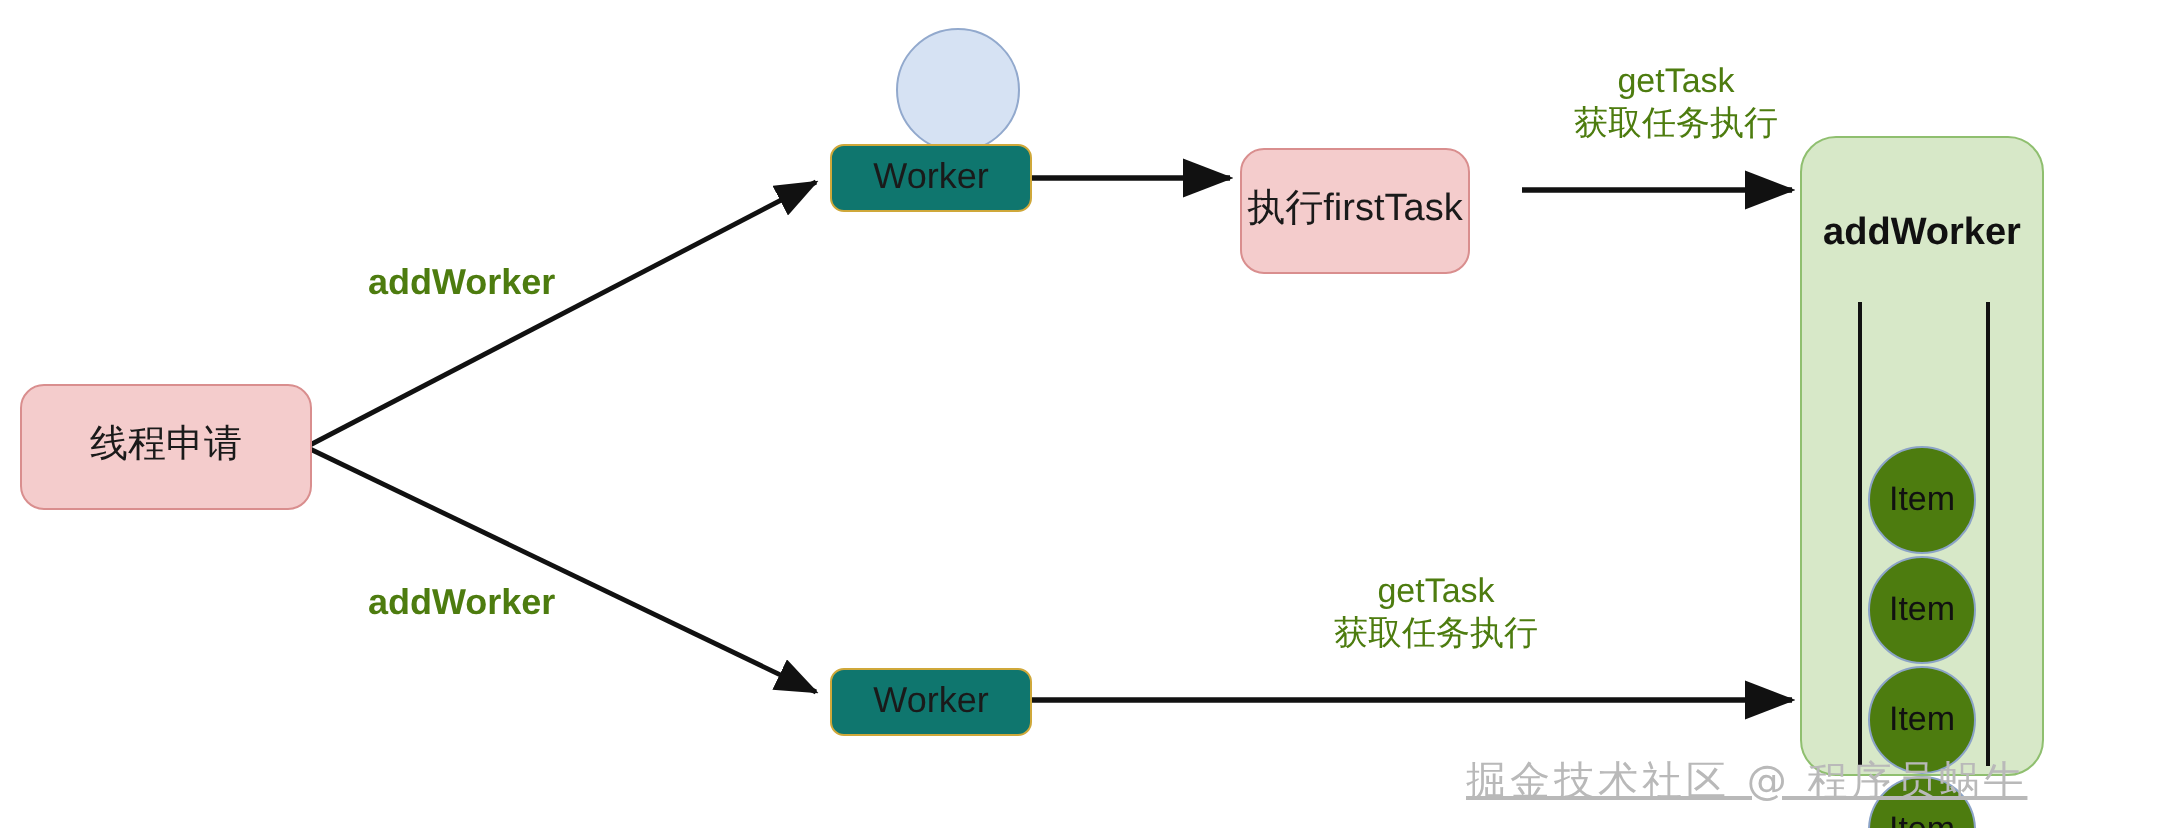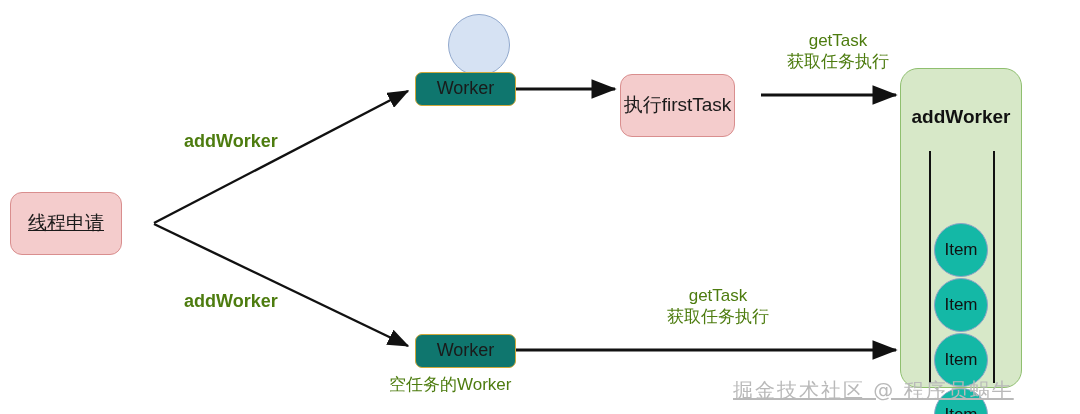--- a/index.html
+++ b/index.html
@@ -73,21 +73,21 @@
     top: 0;
     width: 0;
     border-left: 2.4px solid #111;
   }
 
   
   .circle {
     position: absolute;
     box-sizing: border-box;
     border-radius: 50%;
-    background: #14b8a6;
+    background: #4d7c0f;
     border: 1.4px solid #8ba3c7;
     display: flex;
     align-items: center;
     justify-content: center;
     font-size: 17px;
     color: #111;
   }
   .circle-firsttask {
     background: #d6e2f3;
     border-color: #92a9cd;
@@ -142,21 +142,21 @@
 
     <line x1="154" y1="224" x2="408" y2="346" stroke="#111111" stroke-width="2.4" marker-end="url(#arrowhead)"></line>
 
     <line x1="516" y1="89" x2="615" y2="89" stroke="#111111" stroke-width="2.8" marker-end="url(#arrowhead)"></line>
 
     <line x1="761" y1="95" x2="896" y2="95" stroke="#111111" stroke-width="2.8" marker-end="url(#arrowhead)"></line>
 
     <line x1="516" y1="350" x2="896" y2="350" stroke="#111111" stroke-width="2.8" marker-end="url(#arrowhead)"></line>
   </svg>
 
-  <div class="node box-pink" style="left:10px; top:192px; width:112px; height:63px;text-decoration:underline;">
+  <div class="node box-pink" style="left:10px; top:192px; width:146px; height:63px;">
     <span>线程申请</span>
   </div>
 
   <div class="label label-big" style="left:184px; top:130px;">addWorker</div>
 
   <div class="label label-big" style="left:184px; top:290px;">addWorker</div>
 
   <div class="circle circle-firsttask" style="left:448px; top:14px; width:62px; height:62px;"></div>
 
   <div class="node box-yellow" style="left:415px; top:72px; width:101px; height:34px;">
@@ -168,21 +168,20 @@
   </div>
 
   <div class="label center" style="left:768px; top:30px; width:140px;">
     <div>getTask</div>
     <div>获取任务执行</div>
   </div>
 
   <div class="node box-yellow" style="left:415px; top:334px; width:101px; height:34px;">
     <span>Worker</span>
   </div>
-  <div class="label" style="left:389px; top:374px;">空任务的Worker</div>
 
   <div class="label center" style="left:588px; top:285px; width:260px;">
     <div>getTask</div>
     <div>获取任务执行</div>
   </div>
 
   <div class="node box-green" style="left:900px; top:68px; width:122px; height:320px;">
 
     <div class="queue-title">addWorker</div>
 

